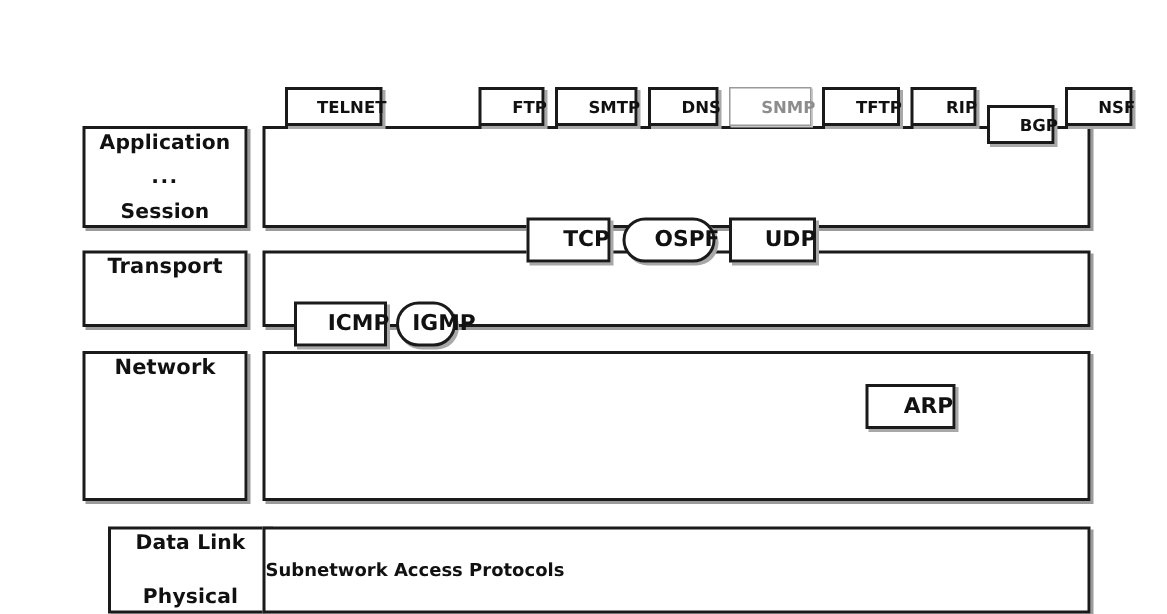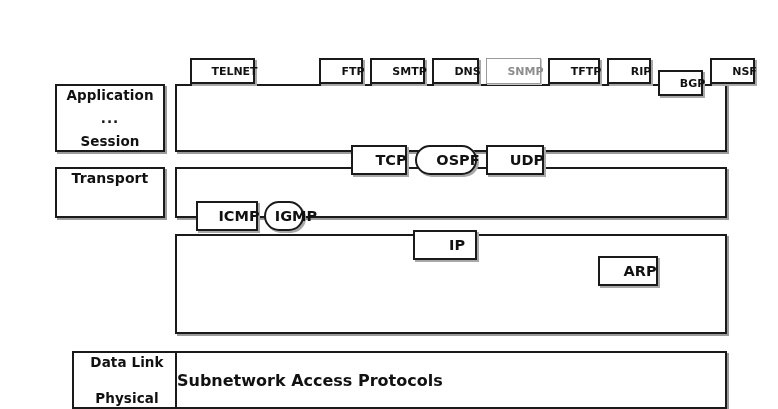--- a/index.html
+++ b/index.html
@@ -84,21 +84,21 @@
     color: #8d8d8d;
     font-weight: bold;
   }
 
   .app-chip   { font-size: 11px; height: 26px; top: 58px; }
   .tr-chip    { font-size: 14.5px; height: 30px; top: 145px; }
   .net-chip   { font-size: 14.5px; height: 30px; }
   .bottom-text {
     position: absolute;
     font-weight: bold;
-    font-size: 16px;
+    font-size: 12px;
     color: #111111;
     white-space: nowrap;
   }
 </style>
 </head>
 <body>
 
 <div id="diagram">
 
   <div class="box layer-label" style="left:55px; top:38px; width:110px; height:68px;">
@@ -122,27 +122,29 @@
   <div class="box layer-label" style="left:55px; top:121px; width:110px; height:51px; font-size:14px;">
     <span class="ln">Transport</span>
   </div>
 
   <div class="box layer-panel" style="left:175px; top:121px; width:552px; height:51px;"></div>
 
   <div class="proto tr-chip" style="left:351px; width:56px;">TCP</div>
   <div class="proto tr-chip" style="left:415px; width:62px;border-radius:15px;">OSPF</div>
   <div class="proto tr-chip" style="left:486px; width:58px;">UDP</div>
 
+  <div class="box layer-label" style="left:55px; top:188px; width:110px; height:100px; font-size:14px;">
+    <span class="ln">Network</span>
+  </div>
 
   <div class="box layer-panel" style="left:175px; top:188px; width:552px; height:100px;"></div>
 
   <div class="proto net-chip" style="left:196px; top:201px; width:62px;">ICMP</div>
   <div class="proto net-chip" style="left:264px; top:201px; width:40px;border-radius:15px;">IGMP</div>
-  <div class="proto net-chip" style="left:413px; top:230px; width:64px;">IP</div>
-  <div class="proto net-chip" style="left:577px; top:256px; width:60px;margin-left:21px;">ARP</div>
+  <div class="proto net-chip" style="left:577px; top:256px; width:60px;">ARP</div>
 
   <div class="box layer-label" style="left:72px; top:305px; width:110px; height:58px;">
     <span class="ln">Data Link</span>
     <span class="ln">Physical</span>
   </div>
 
   <div class="box layer-panel" style="left:175px; top:305px; width:552px; height:58px;">
     <span class="bottom-text">Subnetwork Access Protocols</span>
   </div>
 

